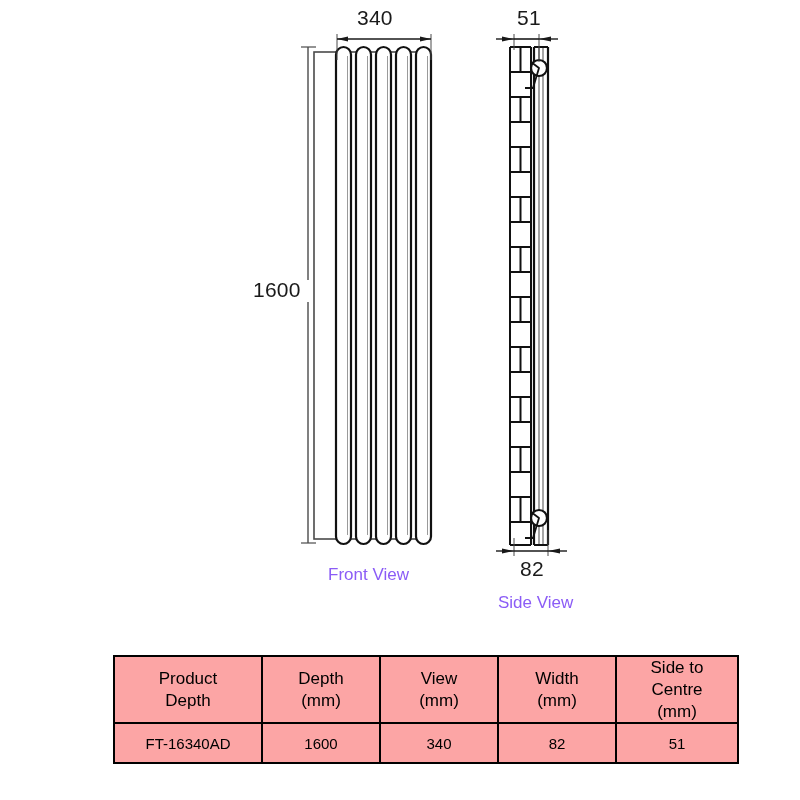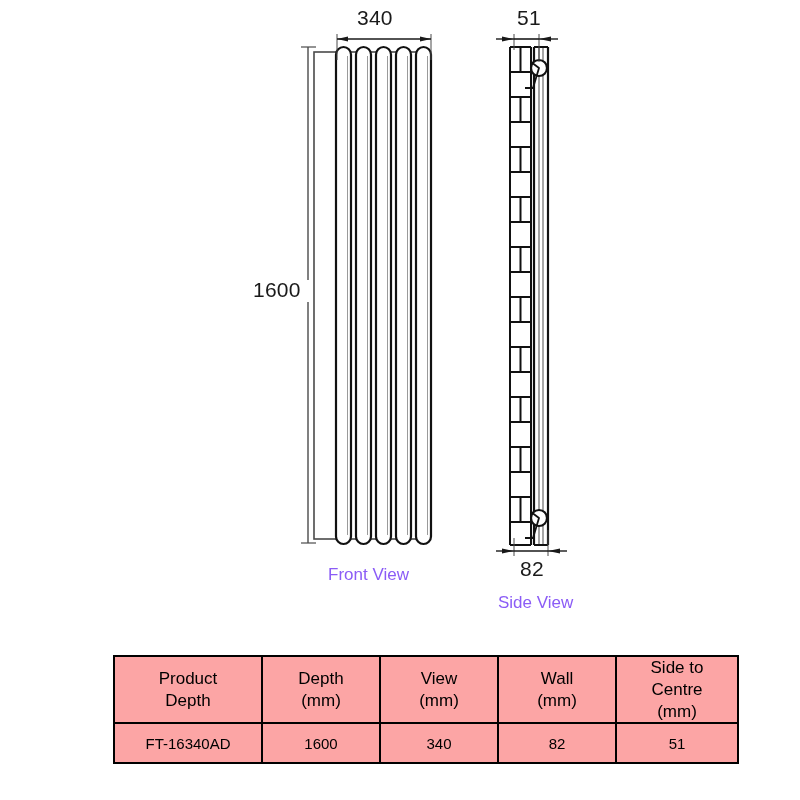--- a/index.html
+++ b/index.html
@@ -276,21 +276,21 @@
         </th>
         <th>
           <span class="hl">Depth</span>
           <span class="hl">(mm)</span>
         </th>
         <th>
           <span class="hl">View</span>
           <span class="hl">(mm)</span>
         </th>
         <th>
-          <span class="hl">Wall</span>
+          <span class="hl">Width</span>
           <span class="hl">(mm)</span>
         </th>
         <th>
           <span class="hl">Side to</span>
           <span class="hl">Centre</span>
           <span class="hl">(mm)</span>
         </th>
       </tr>
     </thead>
     <tbody>

